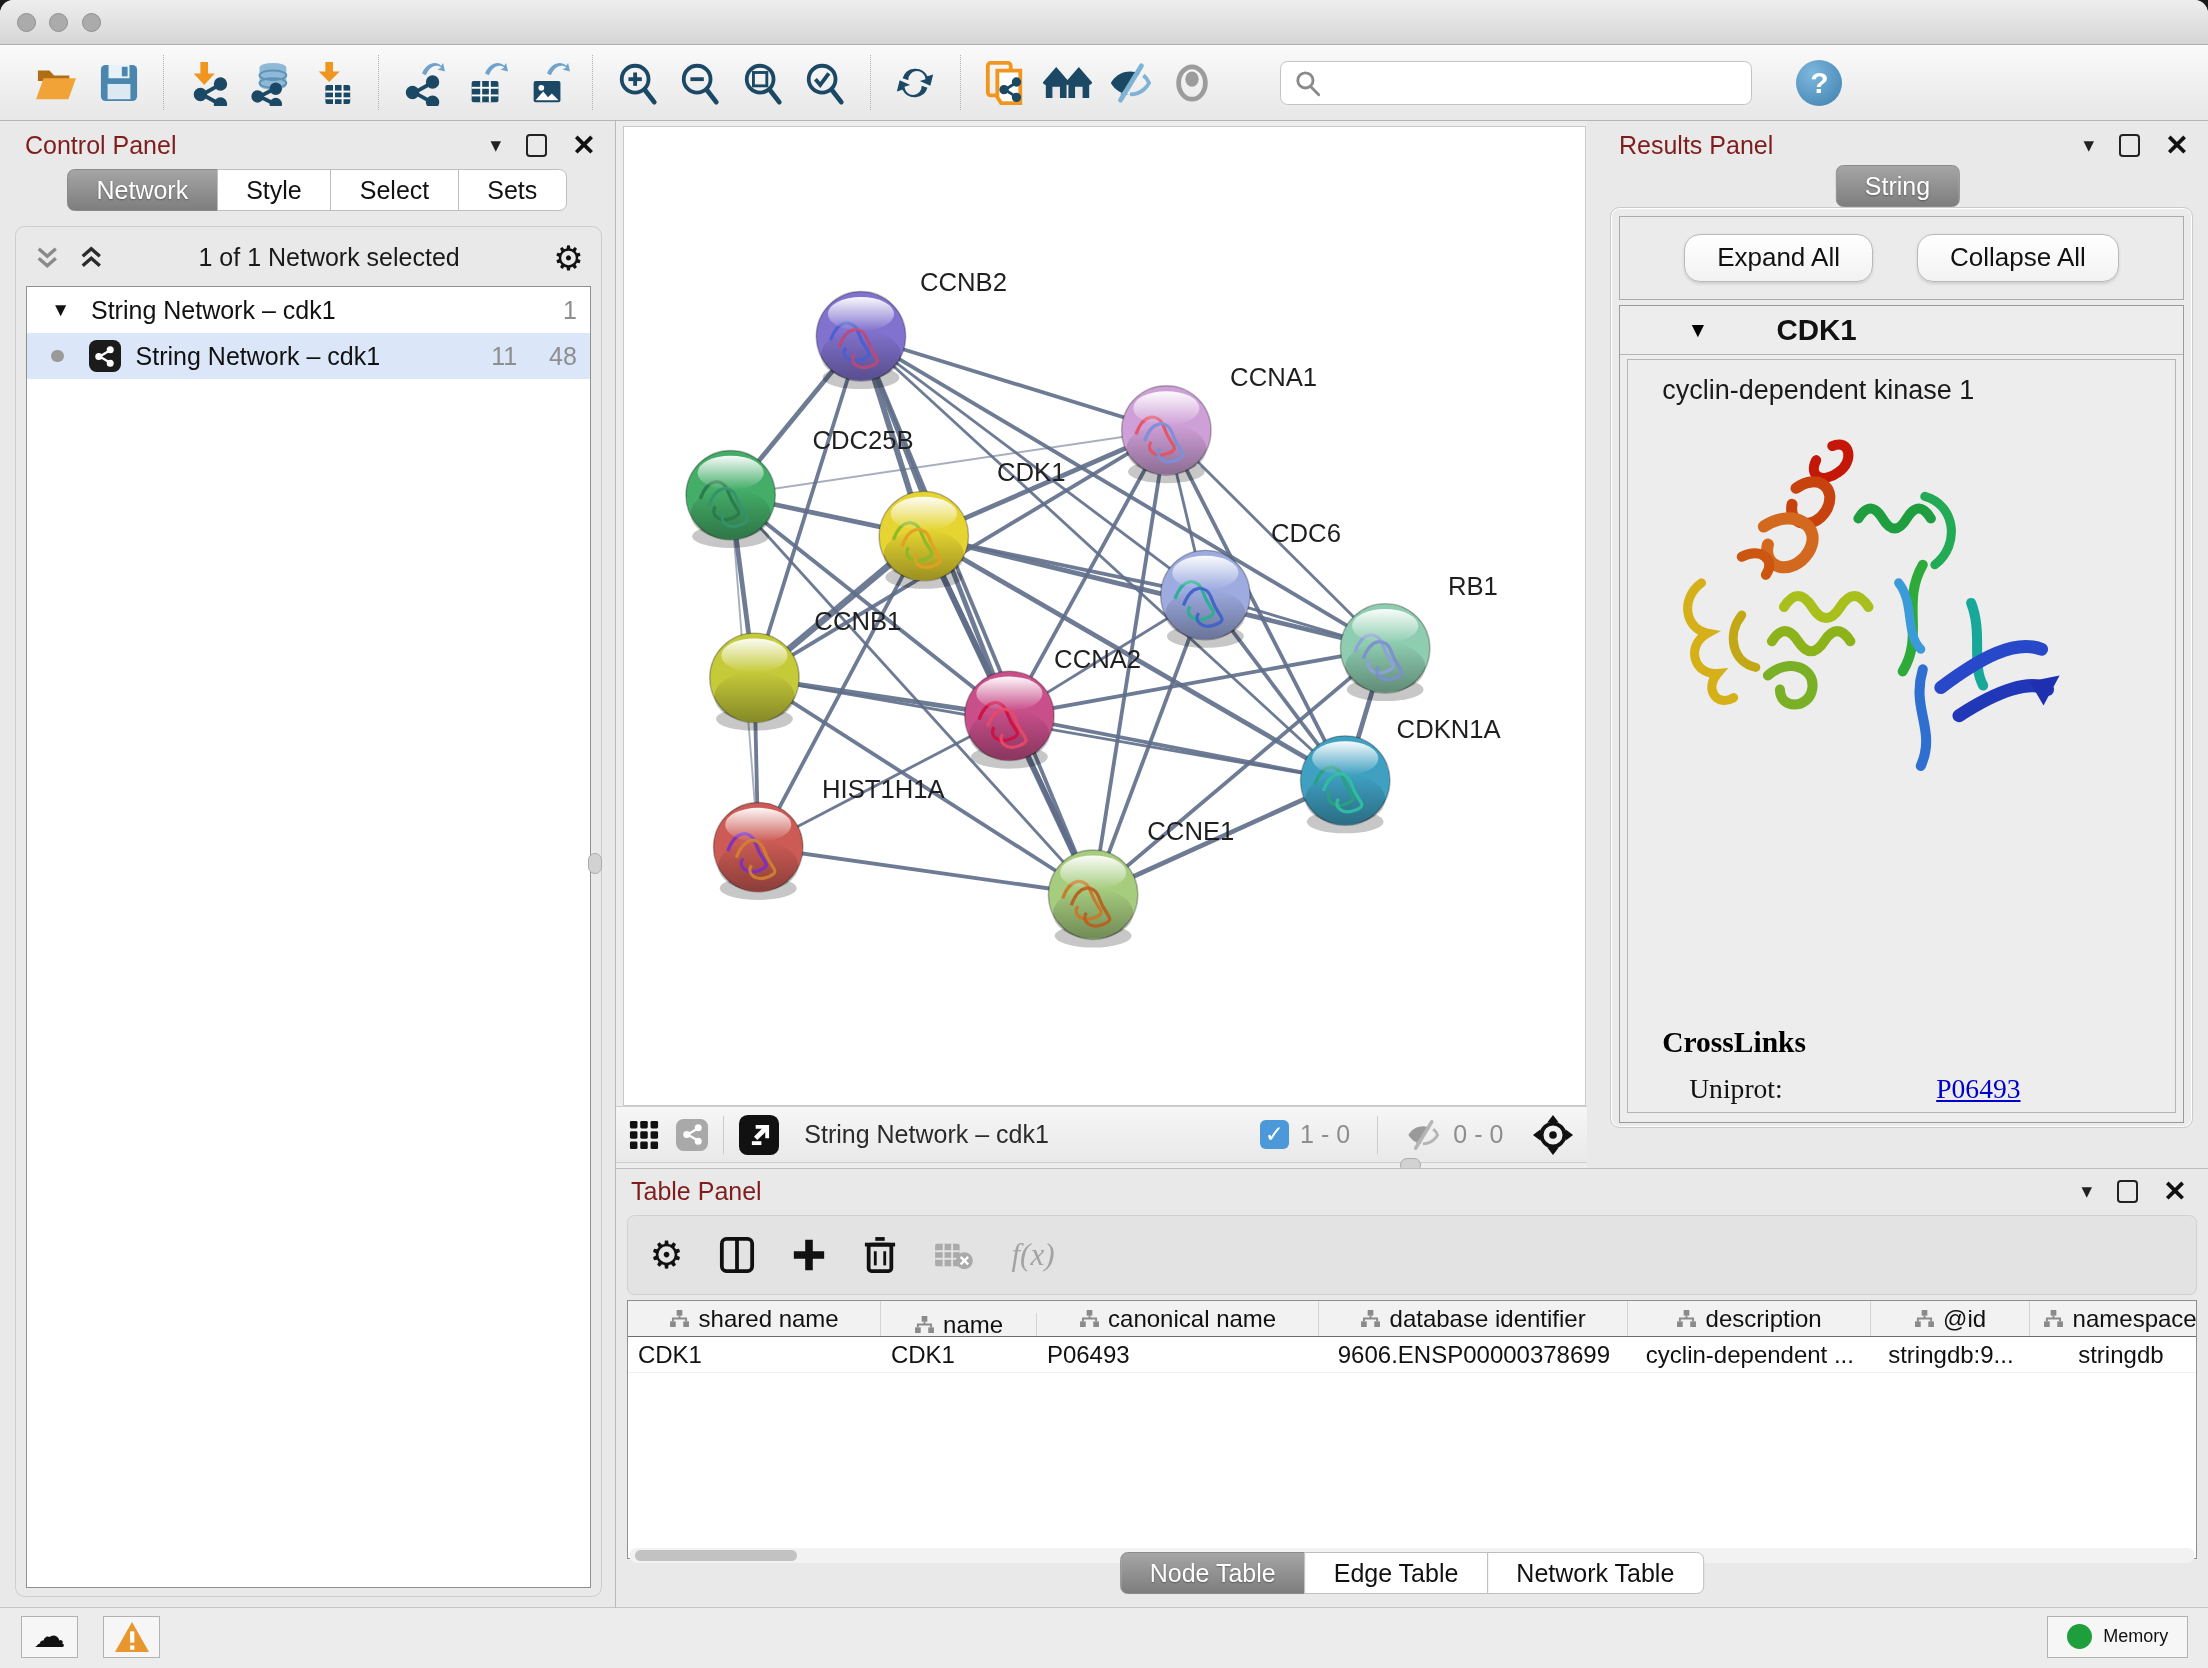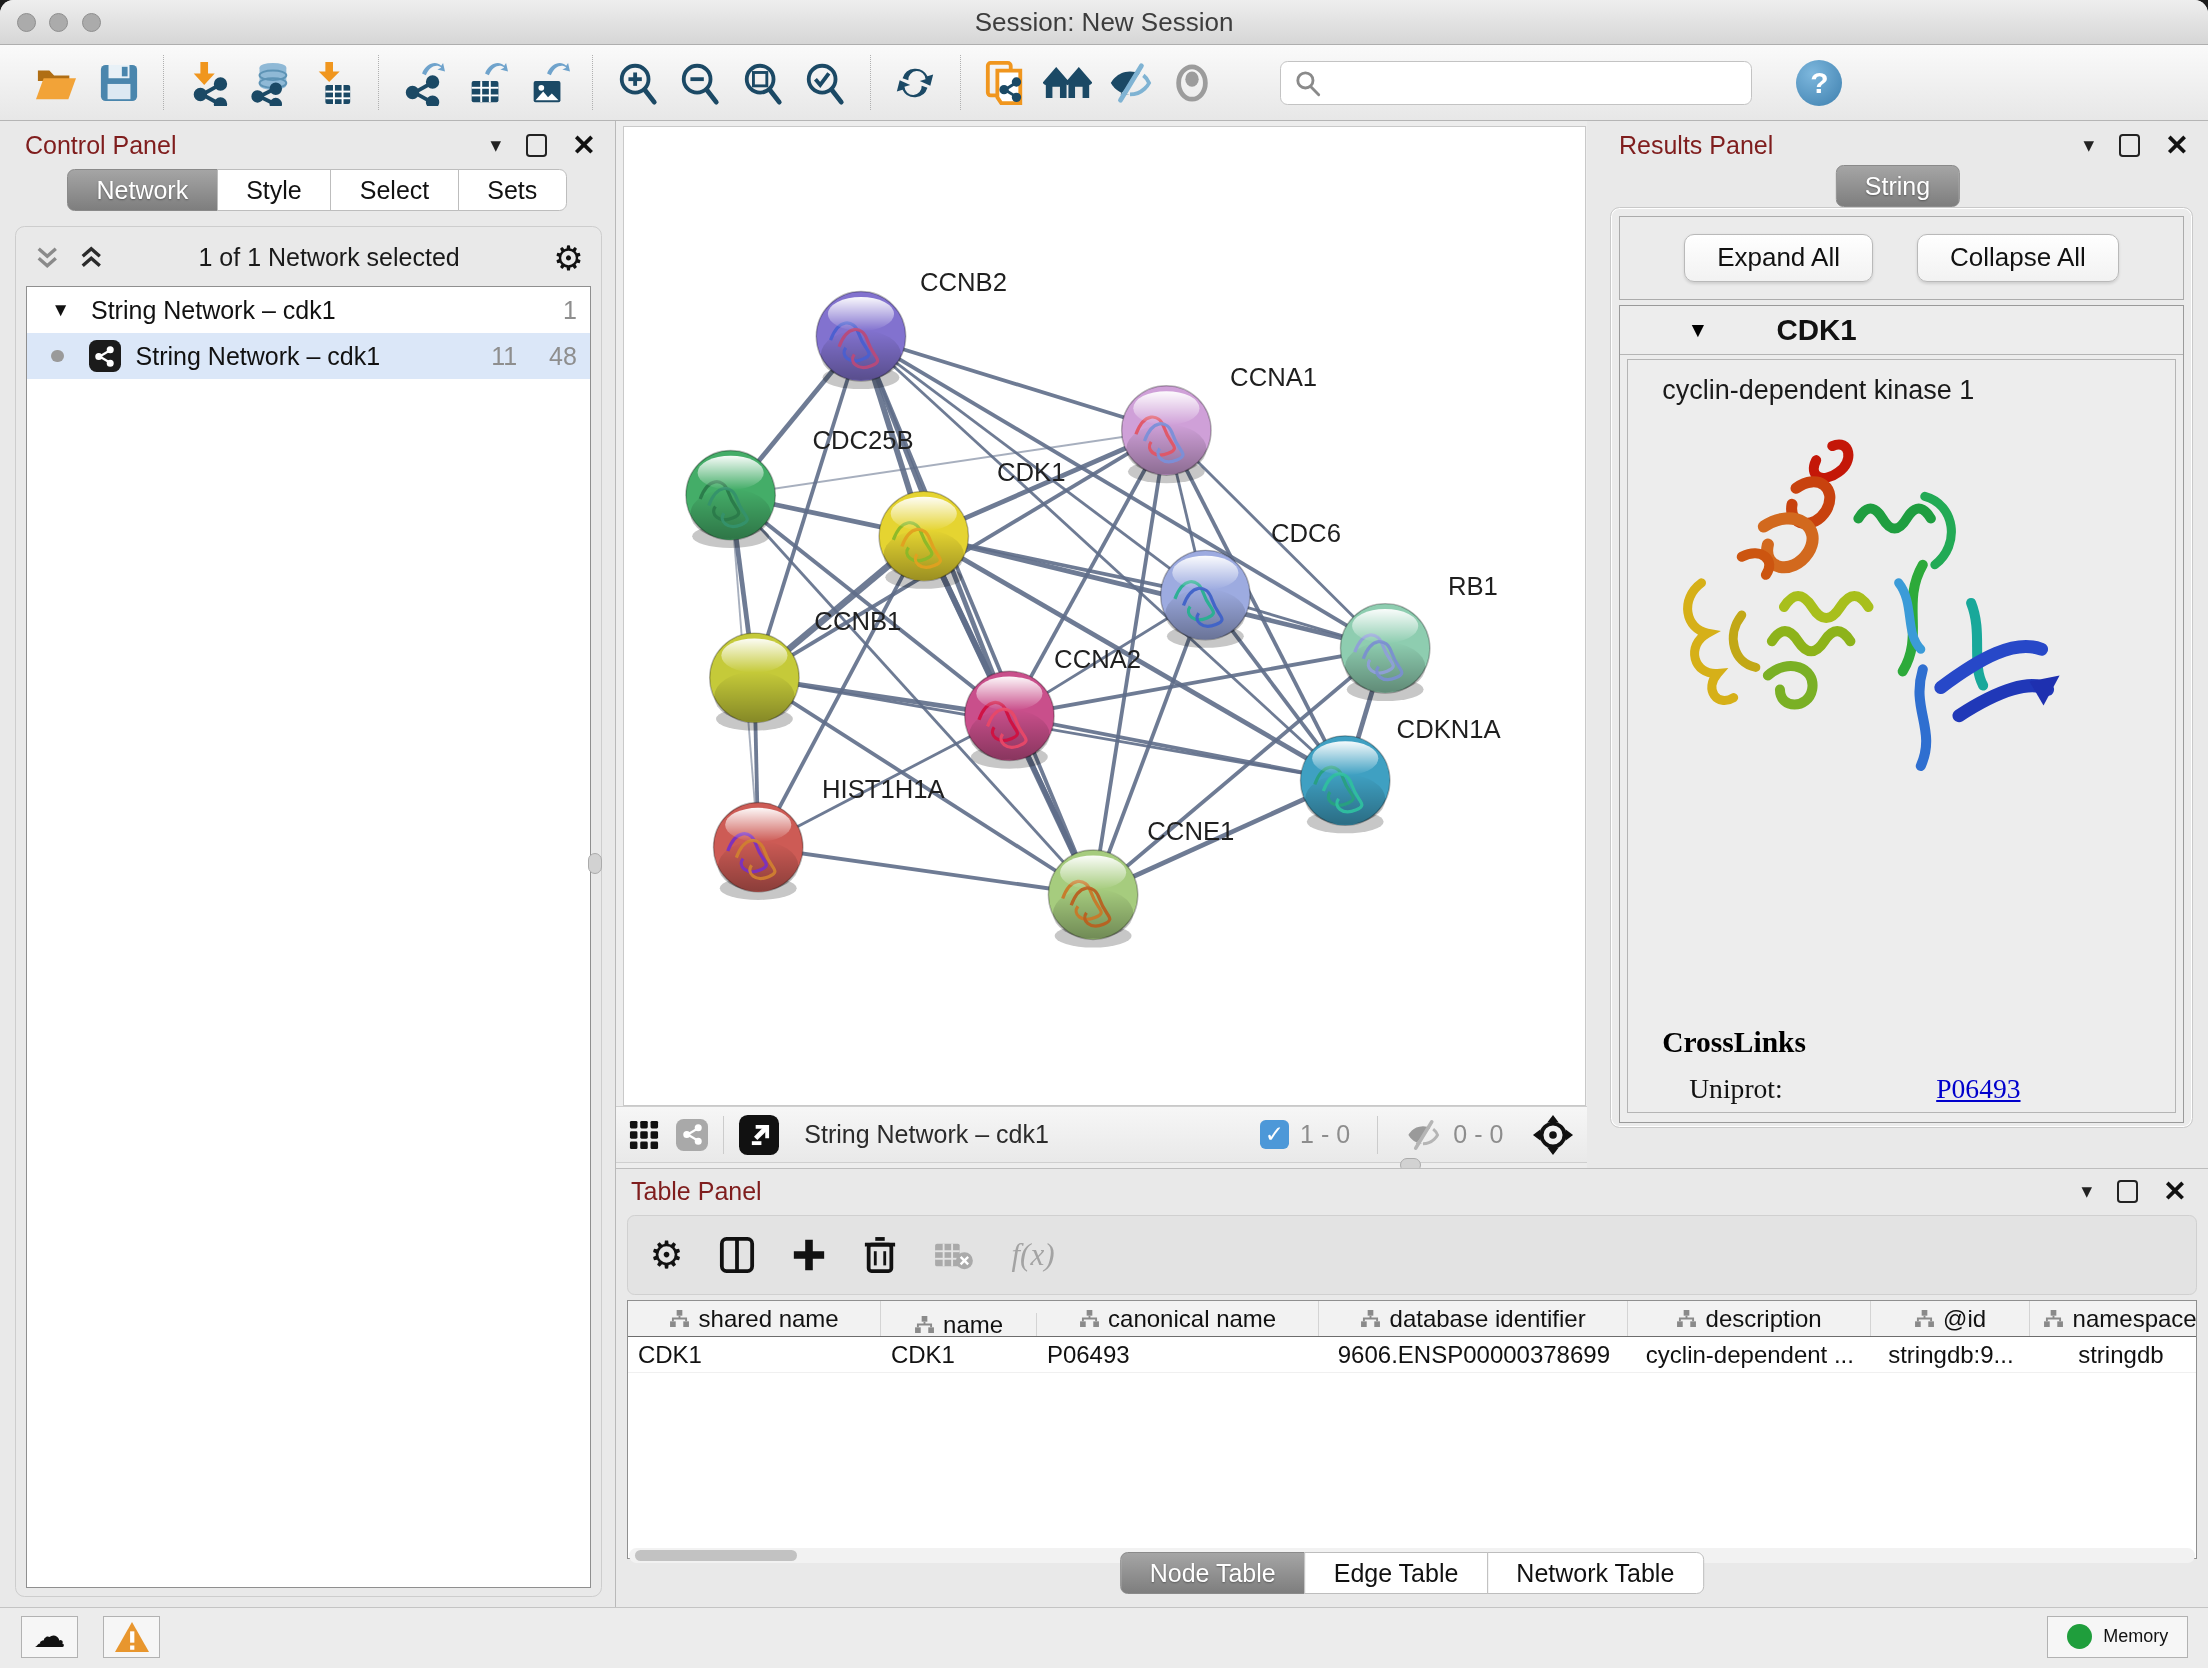--- a/index.html
+++ b/index.html
@@ -75,21 +75,21 @@
   
   .split-dot{position:absolute;width:14.3px;height:21px;border-radius:7.6px;background:#d2d2d2;border:1px solid #ababab;}
   .split-dot.h{width:21px;height:14.3px;}
   
   .results-panel{position:absolute;left:1587px;top:121px;width:621px;height:1047px;background:#e9e9e9;}
   .rp-header{display:flex;justify-content:space-between;align-items:center;padding:9.5px 19px 0 32px;}
   .rp-tab{position:absolute;left:50%;top:44px;transform:translateX(-50%);}
   .rp-pane{position:absolute;left:23px;top:86px;right:15px;height:921px;background:#ebebeb;
     border:1px solid #c9c9c9;border-radius:9.5px;box-shadow:0 0 0 1px #fff inset;padding:7.6px;}
   .rp-btnbox{border:1px solid #ababab;background:#ebebeb;padding:17px 0;display:flex;justify-content:center;gap:44px;}
-  .rp-btn{background:linear-gradient(#ffffff,#f2f2f2);border:1px solid #b9b9b9;border-radius:10px;
+  .rp-btn{background:linear-gradient(#ffffff,#f2f2f2);border:1px solid #b9b9b9;border-radius:16px;
     font-size:26px;color:#111;padding:7.6px 32px;box-shadow:0 1.9px 2.9px rgba(0,0,0,.12);}
   .rp-protein-box{border:1px solid #9a9a9a;background:#ededed;margin-top:5.7px;height:818px;position:relative;}
   .rp-prot-head{display:flex;align-items:center;height:49px;border-bottom:1px solid #b5b5b5;}
   .rp-prot-head .tri{margin-left:68px;font-size:21px;}
   .rp-prot-head .pname{margin-left:68px;font-size:29.5px;font-weight:bold;color:#111;}
   .rp-prot-body{position:absolute;left:7.6px;right:7.6px;top:53px;bottom:9.5px;border:1px solid #b5b5b5;
     background:#ededed;overflow:hidden;}
   .rp-desc{font-size:27px;color:#1a1a1a;padding:15px 0 0 34px;}
   .crosslinks{position:absolute;left:34px;top:666px;font-family:"Liberation Serif",serif;}
   .cl-title{font-size:29.5px;font-weight:bold;color:#000;margin-bottom:13.3px;}
@@ -130,21 +130,20 @@
 <body>
 
 <div id="app">
 
   <div class="titlebar">
     <div class="lights">
       <span class="light"></span>
       <span class="light"></span>
       <span class="light"></span>
     </div>
-    <div class="win-title">Session: New Session</div>
   </div>
 
   <div class="toolbar">
     <div class="tb-btn">
       <svg width="44" height="40" viewBox="0 0 46 42">
         <path d="M4 8 h12 l5 5 h16 v6 H4 z" fill="#b06e14"></path>
         <path d="M2 38 L10 16 h34 L36 38 z" fill="#f2a338"></path>
       </svg>
     </div>
     <div class="tb-btn">

